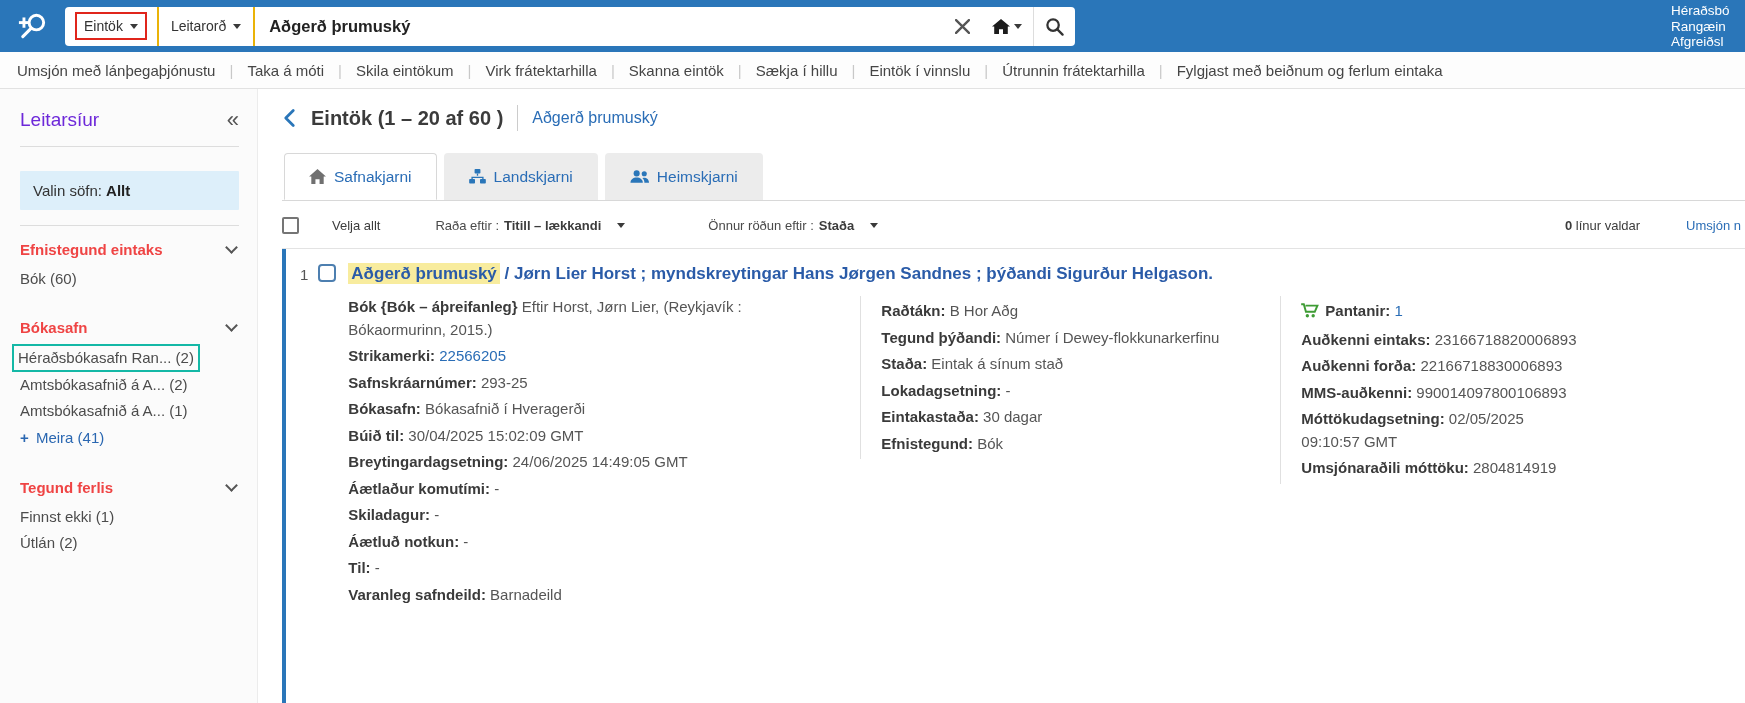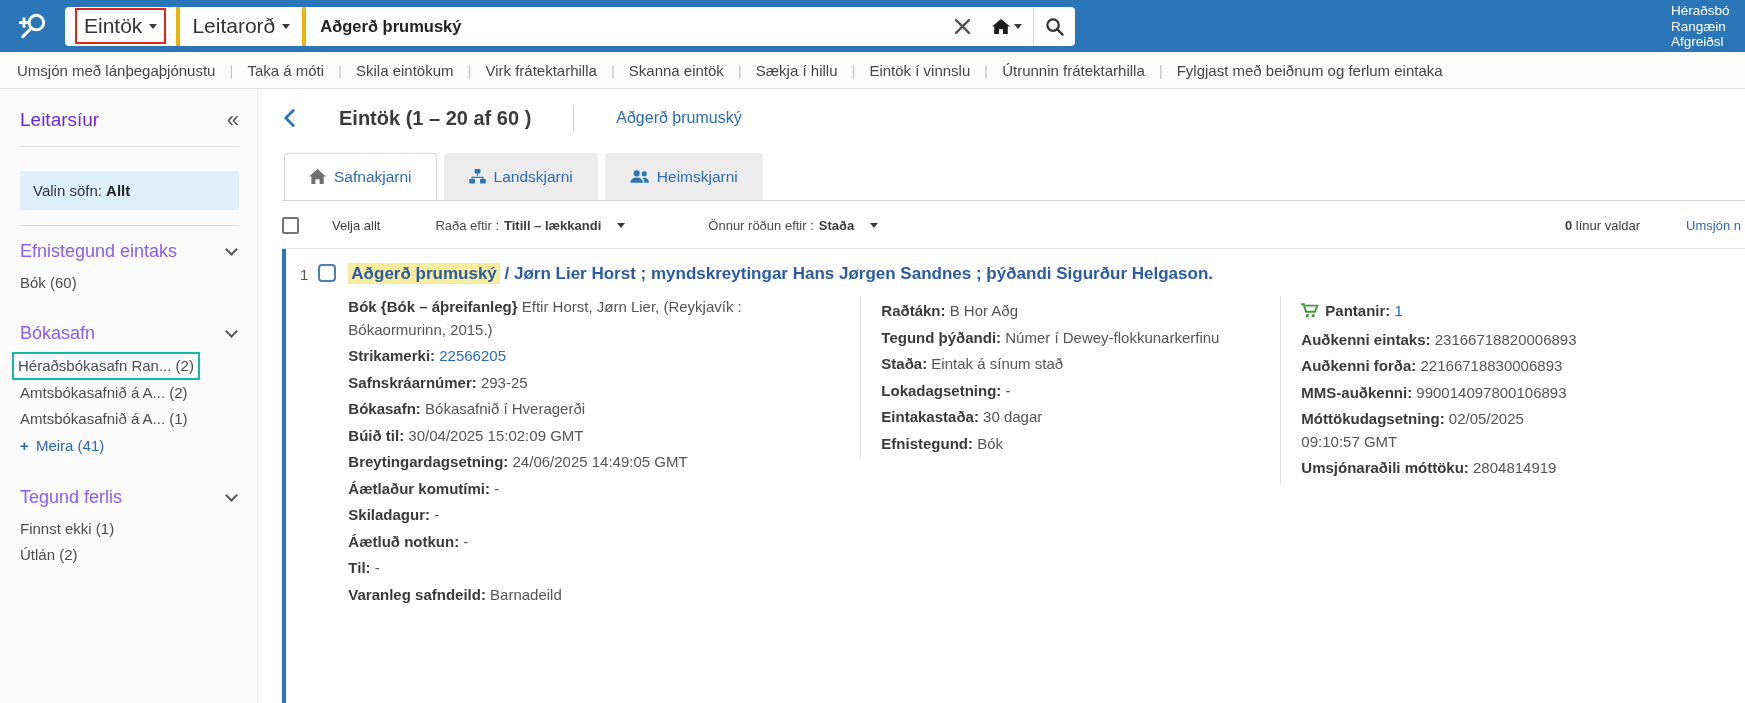--- a/index.html
+++ b/index.html
@@ -3,21 +3,21 @@
 <meta charset="utf-8">
 <style>
   * { margin:0; padding:0; box-sizing:border-box; }
   html,body { width:1745px; height:703px; overflow:hidden; background:#fff;
     font-family:"Liberation Sans", sans-serif; }
 
   
   .topbar { position:relative; height:52px; background:#2a76b9; display:flex; align-items:center; padding-left:16px; }
   .logo { margin-right:16px; display:flex; align-items:center; }
   .searchbox { display:flex; align-items:center; background:#fff; border-radius:4px; height:39px; width:1010px; overflow:hidden; }
-  .seg { display:flex; align-items:center; height:100%; padding:0 12px; border-right:4px solid #eab308; color:#333; font-size:21px; cursor:pointer; white-space:nowrap; }
+  .seg { display:flex; align-items:center; height:100%; padding:0 12px; border-right:2px solid #eab308; color:#333; font-size:14px; cursor:pointer; white-space:nowrap; }
   .red-outline { border:2px solid #e0251b; padding:4px 7px; display:flex; align-items:center; margin:0 -2px; }
   .caret { width:0; height:0; border-left:4px solid transparent; border-right:4px solid transparent; border-top:5px solid #3a3a3a; display:inline-block; margin-left:7px; }
   .search-input { flex:1; border:none; outline:none; font-size:16.5px; font-weight:bold; color:#222; padding:0 14px; height:100%; font-family:"Liberation Sans",sans-serif; }
   .iconbtn { display:flex; align-items:center; padding:0 11px; height:100%; cursor:pointer; }
   .divline { width:1px; height:100%; background:#ddd; }
   .org { position:absolute; right:0; top:3px; width:74px; color:#fff; font-size:13.5px; line-height:15.5px; white-space:nowrap; overflow:hidden; }
 
   
   .navbar { height:37px; background:#fdfdfd; border-bottom:1px solid #e2e2e2; display:flex; align-items:center; padding-left:17px; font-size:15px; color:#454545; white-space:nowrap; }
   .nav-item { cursor:pointer; }
@@ -30,29 +30,29 @@
 
   
   .sb-head { display:flex; align-items:center; justify-content:space-between; }
   .sb-title { font-size:19px; color:#6d28d9; }
   .sb-collapse { font-size:22px; color:#555; cursor:pointer; line-height:1; }
   .sb-hr { border:none; border-top:1px solid #ddd; margin:15px 0; }
   .valin { background:#ddeffa; border-radius:1px; padding:11px 13px; font-size:15px; color:#333; margin:24px 0 6px 0; }
   .valin b { color:#222; }
   .facet { margin-bottom:27px; }
   .facet-head { display:flex; align-items:center; justify-content:space-between; cursor:pointer; margin-bottom:8px; }
-  .facet-title { font-size:18px; font-weight:normal; color:#8b5cf6; }
+  .facet-title { font-size:15px; font-weight:bold; color:#ef4444; }
   .chev { width:9px; height:9px; border-right:2px solid #555; border-bottom:2px solid #555; transform:rotate(45deg); display:inline-block; margin:-4px 3px 0 0; }
   .facet-item { font-size:15px; color:#4c4c4c; line-height:26px; cursor:pointer; white-space:nowrap; }
   .facet-item.hl { display:inline-block; border:2px solid #14b8a6; padding:1px 4px; margin-left:-8px; line-height:22px; }
   .facet-more { font-size:15px; color:#2a67b1; line-height:28px; cursor:pointer; }
   .facet-more .plus { font-weight:bold; margin-right:3px; }
 
   
-  .mhead { display:flex; align-items:center;gap:28px; }
+  .mhead { display:flex; align-items:center; }
   .back { margin-right:14px; cursor:pointer; display:flex; align-items:center; }
   .mtitle { font-size:20px; font-weight:bold; color:#3b3b3b; white-space:nowrap; }
   .vdiv { width:1px; height:26px; background:#ccc; margin:0 14px; }
   .qlink { font-size:16px; color:#2a6db6; cursor:pointer; }
 
   
   .tabs { display:flex; margin-top:22px; border-bottom:1px solid #d8d8d8; padding-left:2px; }
   .tab { display:flex; align-items:center; gap:8px; height:47px; padding:0 24px; background:#ececec; border-radius:4px 4px 0 0; margin-right:7px; font-size:15.5px; color:#2a6db6; cursor:pointer; border:1px solid transparent; }
   .tab.active { background:#fff; border:1px solid #d8d8d8; border-bottom-color:#fff; margin-bottom:-1px; }
 

